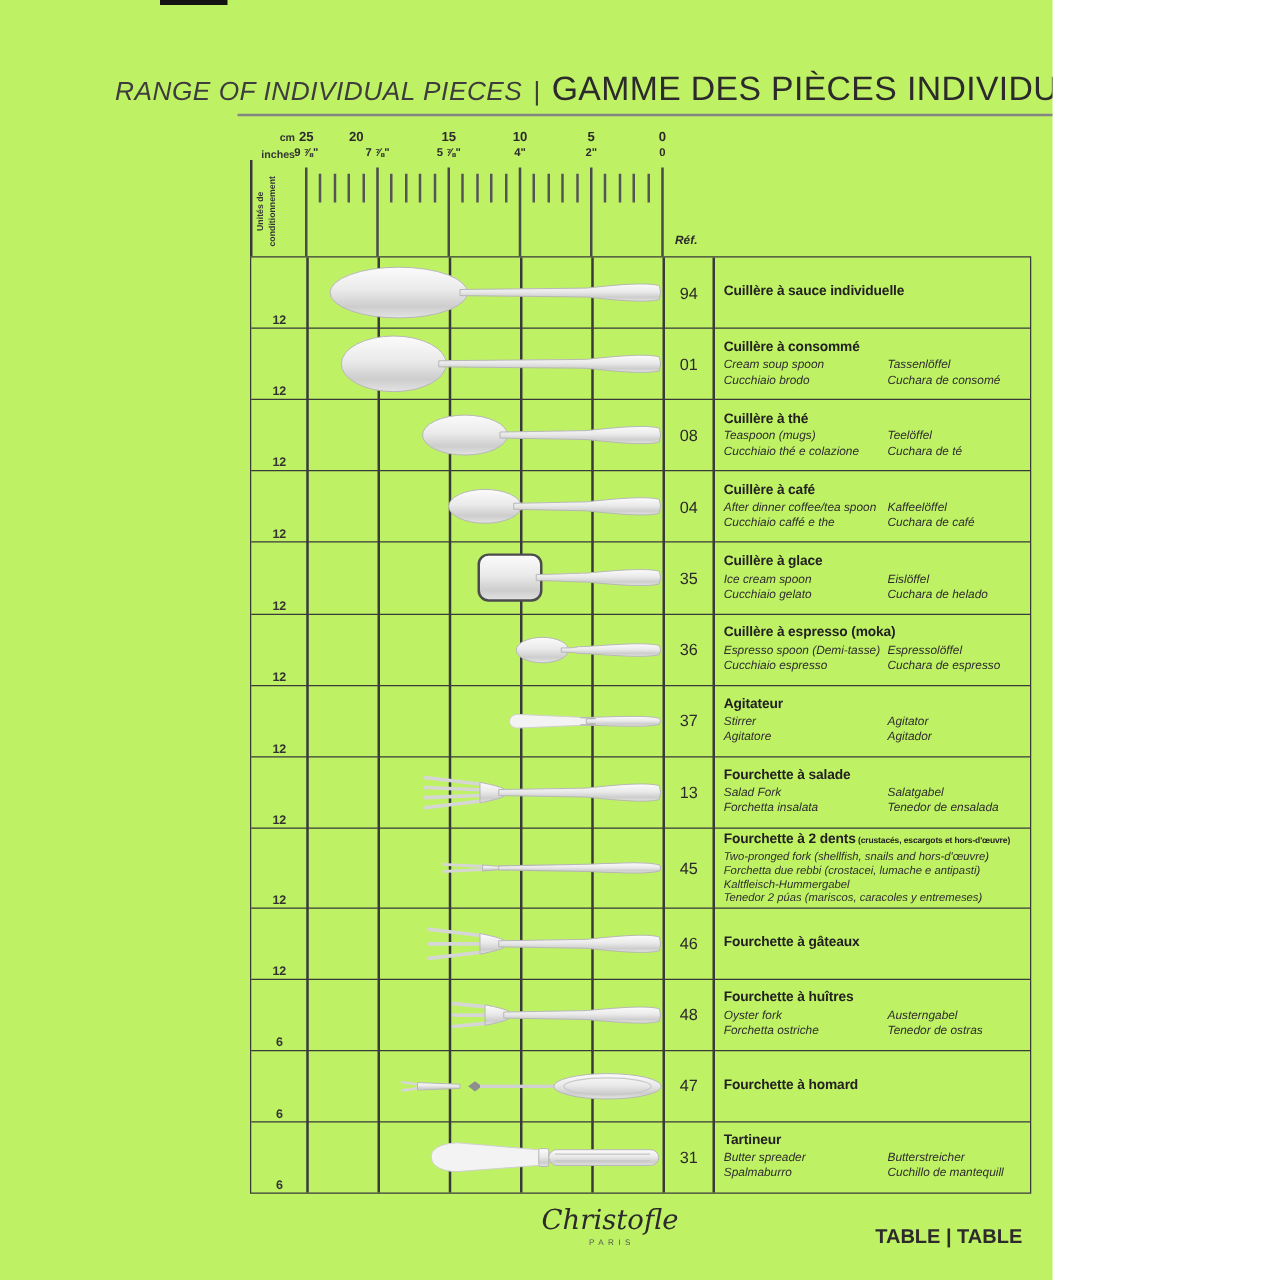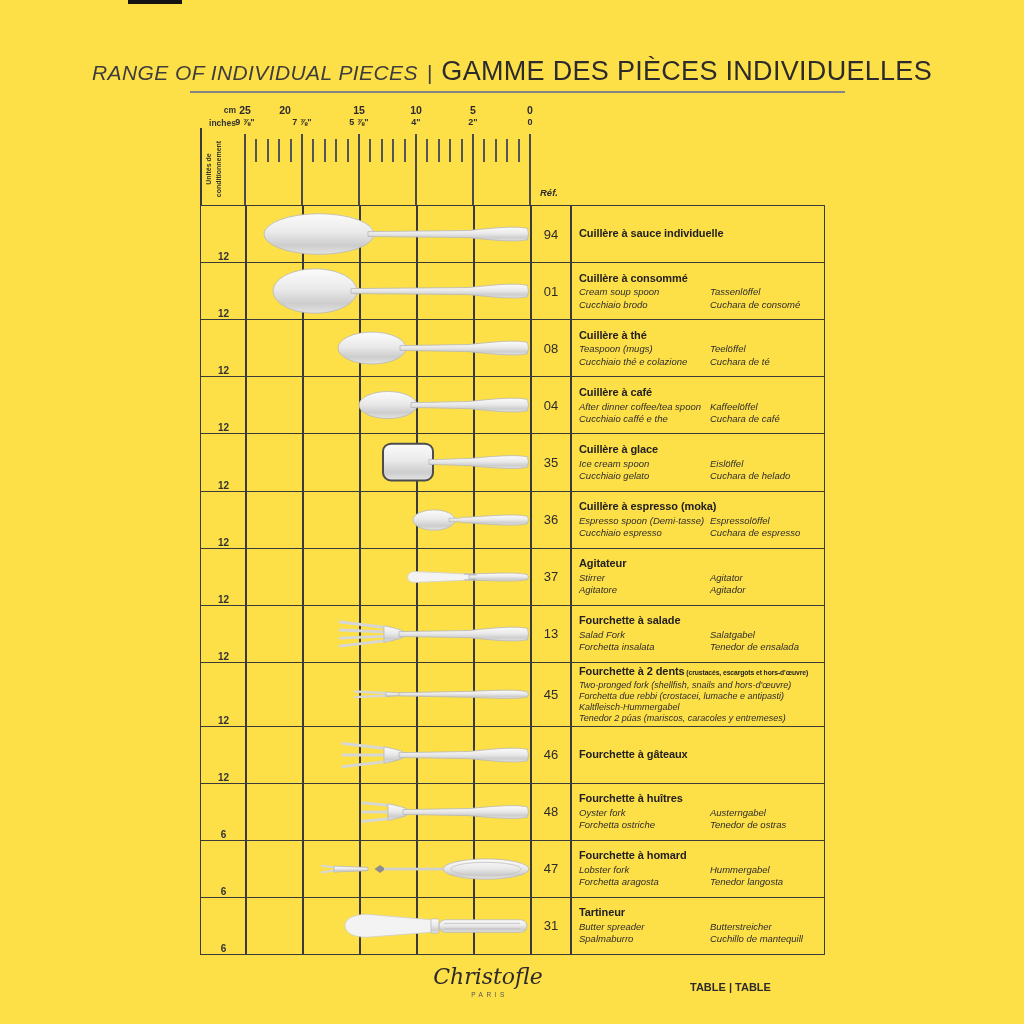--- a/index.html
+++ b/index.html
@@ -1,16 +1,16 @@
 <!DOCTYPE html>
 <html><head>
 <meta charset="utf-8">
 <style>
   html,body{margin:0;padding:0;background:#ffffff;}
-  .sheet{position:relative;width:1024px;height:1024px;background:#fde047;overflow:hidden;
+  .sheet{position:relative;width:842px;height:1024px;background:#bef264;overflow:hidden;
          font-family:"Liberation Sans","DejaVu Sans",sans-serif;color:#2d2a2b;}
   .abs{position:absolute;}
 
   
   .crop{left:128px;top:0;width:54px;height:4px;background:#141414;}
 
   
   .title-row{left:0;top:56px;width:1024px;display:flex;justify-content:center;align-items:baseline;gap:9px;}
   .title-en{font-size:21px;font-style:italic;font-weight:400;letter-spacing:.4px;color:#3e3c3d;}
   .title-sep{font-size:21px;font-weight:300;color:#3e3c3d;}
@@ -56,21 +56,21 @@
   .m{fill:url(#metal);stroke:#b6b6b6;stroke-width:.8;}
   .pale{fill:#f3f3f3;stroke:#cfcfcf;}
   .bowl-dark{stroke:#4c4c4c;stroke-width:2;}
   .tine{stroke:#d6d6d6;stroke-width:3;stroke-linecap:round;}
   .thin{stroke-width:2.2;}
 
   
   .brand{left:408px;top:964px;width:160px;text-align:center;}
   .brand-name{font-family:"DejaVu Serif","Liberation Serif",serif;font-style:italic;font-size:22px;color:#2d2a2b;}
   .brand-city{font-size:6.5px;letter-spacing:3.5px;color:#555;margin-top:2px;padding-left:3px;}
-  .footer-right{left:690px;top:981px;width:138px;text-align:left;font-size:11px;font-weight:700;color:#2d2a2b;}
+  .footer-right{left:690px;top:981px;width:138px;text-align:center;font-size:16px;font-weight:700;color:#2d2a2b;}
 </style>
 </head>
 <body>
 
 <svg width="0" height="0" style="position:absolute">
   <defs>
     <linearGradient id="metal" x1="0" y1="0" x2="0" y2="1">
       <stop offset="0" stop-color="#fbfbfb"></stop>
       <stop offset="0.45" stop-color="#eaeaea"></stop>
       <stop offset="0.78" stop-color="#cdcdcd"></stop>
@@ -441,26 +441,20 @@
               <rect x="138" y="27.6" width="60" height="2.8" fill="#d0d0d0"></rect>
               <ellipse class="m" cx="240" cy="29" rx="43" ry="10.5"></ellipse>
               <ellipse cx="240" cy="29" rx="35" ry="7" fill="none" stroke="#c9c9c9" stroke-width="1"></ellipse>
             </svg>
           </div>
     <div class="cell cell-ref">
             <span class="ref">47</span>
           </div>
     <div class="cell cell-desc">
       <div class="desc-title"><span class="t">Fourchette à homard</span><span class="suffix ts"></span></div>
-      <div class="desc-lines lines">
-              <span>Lobster fork</span>
-              <span>Hummergabel</span>
-              <span>Forchetta aragosta</span>
-              <span>Tenedor langosta</span>
-            </div>
     </div>
   </div>
 
   <div class="row">
     <div class="cell cell-units">
             <span class="u">6</span>
           </div>
     <div class="cell cell-draw draw">
             <svg viewBox="0 0 285 58" preserveAspectRatio="none">
               <path d="M 120 16.8 C 104 17.4, 98.5 23.5, 99 28.8 C 99.5 34.8, 105 40.4, 120 40.6 L 186 35.4 L 186 22.6 Z" class="m pale"></path>

